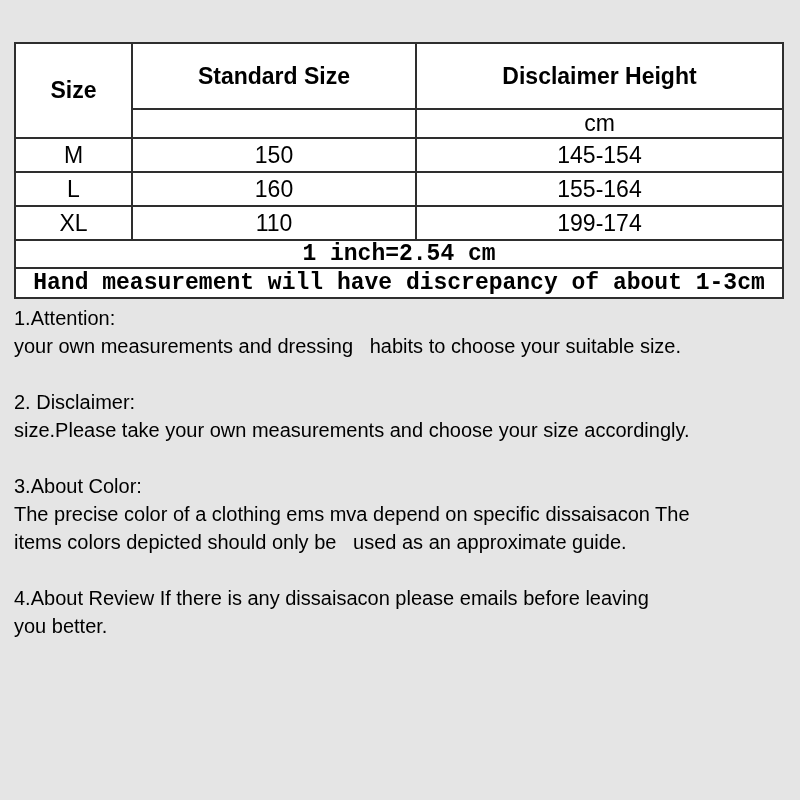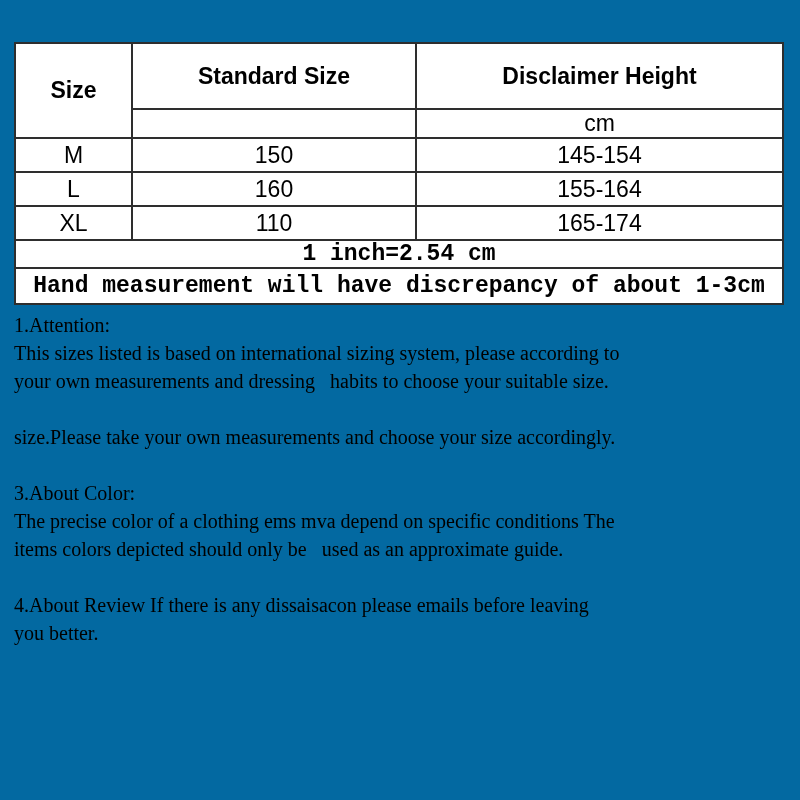--- a/index.html
+++ b/index.html
@@ -3,21 +3,21 @@
 <meta charset="utf-8">
 <style>
   * { margin: 0; padding: 0; box-sizing: border-box; }
   html, body {
     width: 800px; height: 800px;
     background: #ffffff;
     font-family: "Liberation Sans", sans-serif;
     color: #000000;
     overflow: hidden;
   }
-  .page { position: relative; width: 800px; height: 800px; background: #0369a1; }
+  .page { position: relative; width: 800px; height: 800px; background: #e5e5e5; }
 
   
   table.size-chart {
     position: absolute;
     left: 14px; top: 42px;
     width: 768px;
     border-collapse: collapse;
     table-layout: fixed;
   }
   table.size-chart td {
@@ -36,34 +36,33 @@
   }
   td.unit {
     background: #e8e8e8;
     font-size: 22px;
     font-weight: normal;
   }
   tr.r-head  td { height: 66px; }
   tr.r-unit  td { height: 18px; }
   tr.r-data  td { height: 34px; }
   tr.r-note1 td { height: 17px; font-family: Liberation Mono, monospace; }
-  tr.r-note2 td { height: 36px; }
+  tr.r-note2 td { height: 30px; }
   td.mono {
     font-family: "Liberation Mono", monospace;
     font-weight: bold;
     font-size: 16px;
     background: #ffffff;
   }
 
   
   .notes {
     position: absolute;
-    left: 14px; top: 311px;
+    left: 14px; top: 304px;
     width: 775px;
-    font-family: Liberation Serif, serif;
   }
   .note-para { margin-bottom: 28px; }
   .note-line {
     white-space: pre;
     font-size: 20px;
     line-height: 28px;
     color: #000000;
   }
 </style>
 </head>
@@ -93,46 +92,46 @@
         <td>145-154</td>
       </tr>
       <tr class="r-data">
         <td>L</td>
         <td>160</td>
         <td>155-164</td>
       </tr>
       <tr class="r-data">
         <td>XL</td>
         <td>110</td>
-        <td>165-174</td>
+        <td>199-174</td>
       </tr>
       <tr class="r-note1">
         <td class="mono" colspan="3">1 inch=2.54 cm</td>
       </tr>
       <tr class="r-note2">
         <td class="mono" colspan="3">Hand measurement will have discrepancy of about 1-3cm</td>
       </tr>
     </tbody>
   </table>
 
   <div class="notes">
 
     <div class="note-para">
       <div class="note-line">1.Attention:</div>
-      <div class="note-line">This sizes listed is based on international sizing system, please according to</div>
       <div class="note-line">your own measurements and dressing   habits to choose your suitable size.</div>
     </div>
 
     <div class="note-para">
+      <div class="note-line">2. Disclaimer:</div>
       <div class="note-line">size.Please take your own measurements and choose your size accordingly.</div>
     </div>
 
     <div class="note-para">
       <div class="note-line">3.About Color:</div>
-      <div class="note-line">The precise color of a clothing ems mva depend on specific conditions The</div>
+      <div class="note-line">The precise color of a clothing ems mva depend on specific dissaisacon The</div>
       <div class="note-line">items colors depicted should only be   used as an approximate guide.</div>
     </div>
 
     <div class="note-para">
       <div class="note-line">4.About Review If there is any dissaisacon please emails before leaving</div>
       <div class="note-line">you better.</div>
     </div>
 
   </div>
 </div>

